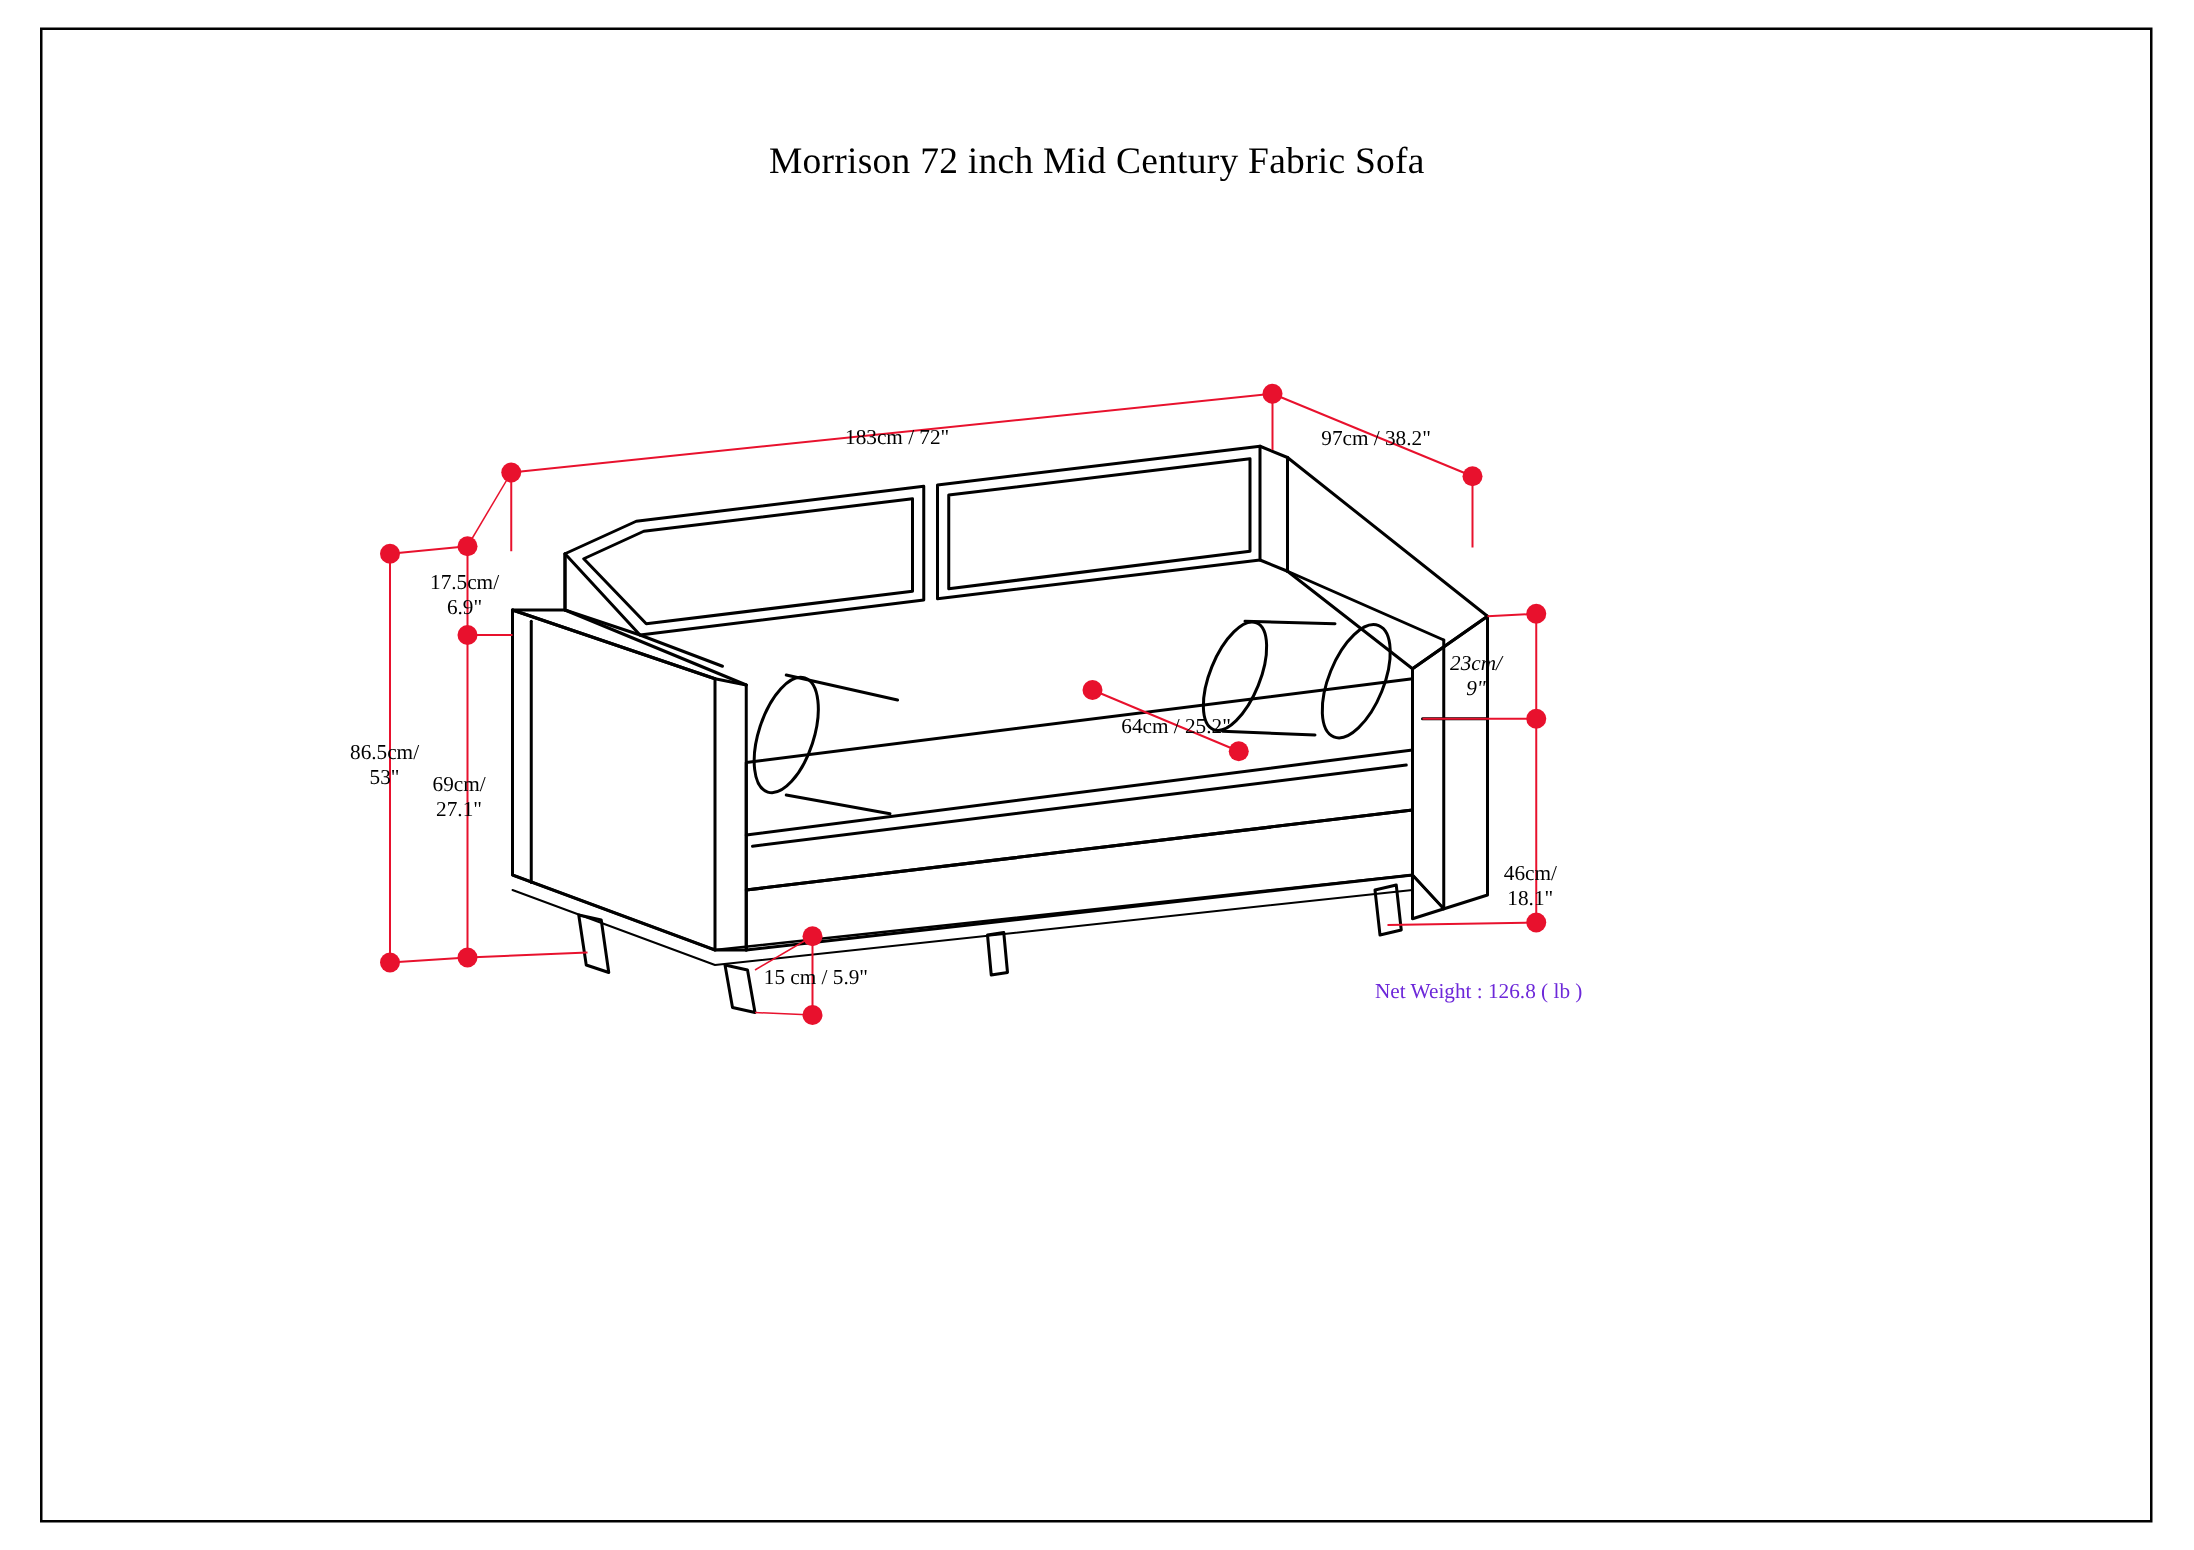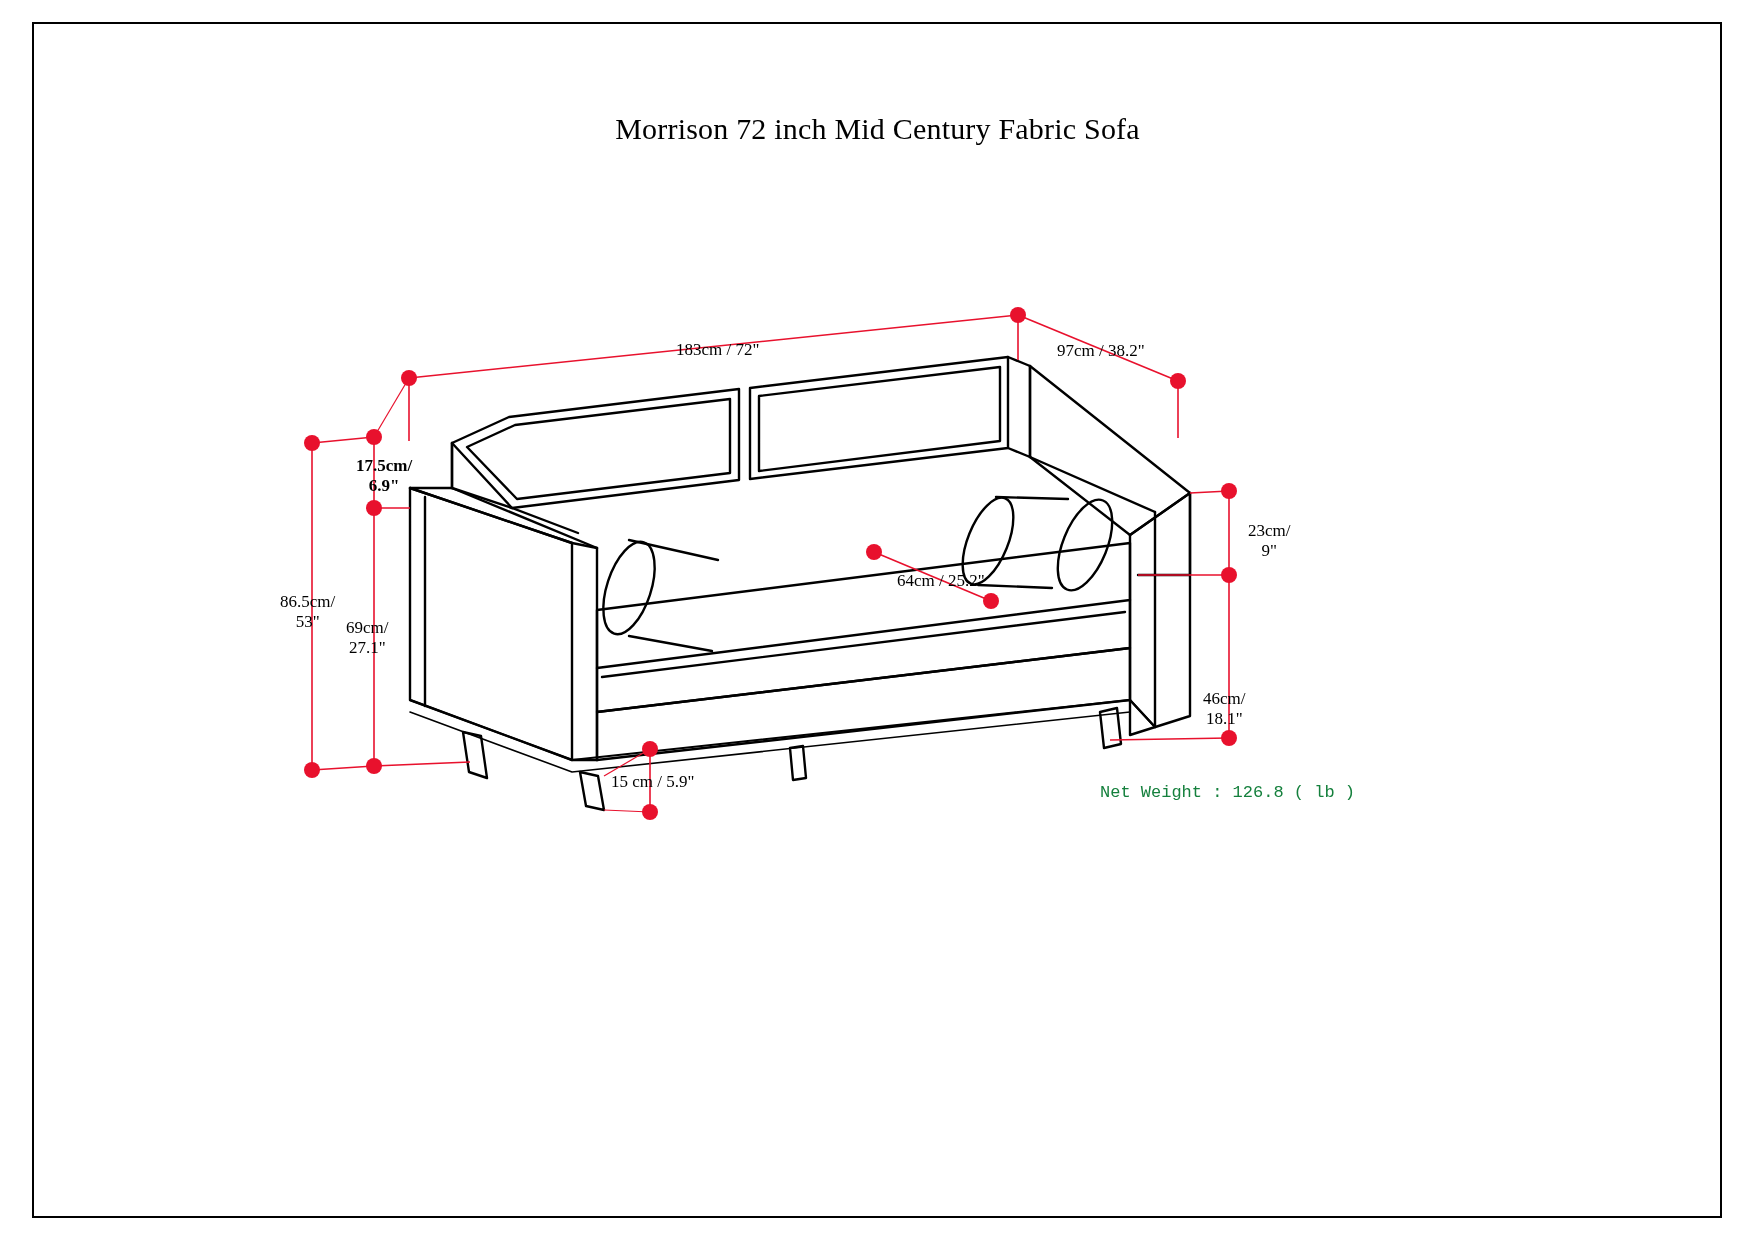--- a/index.html
+++ b/index.html
@@ -49,23 +49,23 @@
     font-size: 17px;
     line-height: 1.18;
     color: #000000;
     white-space: pre;
     text-align: center;
   }
   #netweight {
     position: absolute;
     left: 1100px;
     top: 783px;
-    font-family: Liberation Mono, monospace;
+    font-family: Liberation Serif, serif;
     font-size: 17px;
-    color: #15803d;
+    color: #6d28d9;
     white-space: pre;
   }
 </style>
 </head>
 <body>
 
 <div id="page">
 
   <div id="border-frame"></div>
 
@@ -182,28 +182,28 @@
       <circle cx="1229" cy="491" r="8"></circle>
       <circle cx="1229" cy="575" r="8"></circle>
       <circle cx="1229" cy="738" r="8"></circle>
       <circle cx="650" cy="749" r="8"></circle>
       <circle cx="650" cy="812" r="8"></circle>
     </g>
   </svg>
 
   <div class="dim-label" style="left:676px; top:340px;">183cm / 72"</div>
   <div class="dim-label" style="left:1057px; top:341px;">97cm / 38.2"</div>
-  <div class="dim-label" style="left:356px; top:456px;font-weight:bold;">17.5cm/
+  <div class="dim-label" style="left:344px; top:456px;">17.5cm/
 6.9"</div>
   <div class="dim-label" style="left:280px; top:592px;">86.5cm/
 53"</div>
   <div class="dim-label" style="left:346px; top:618px;">69cm/
 27.1"</div>
   <div class="dim-label" style="left:897px; top:571px;">64cm / 25.2"</div>
-  <div class="dim-label" style="left:1248px; top:521px;">23cm/
+  <div class="dim-label" style="left:1160px; top:521px;font-style:italic;">23cm/
 9"</div>
   <div class="dim-label" style="left:1203px; top:641px;margin-top:48px;">46cm/
 18.1"</div>
   <div class="dim-label" style="left:611px; top:772px;">15 cm / 5.9"</div>
 
   <div id="netweight">Net Weight : 126.8 ( lb )</div>
 
 </div>
 
 </body></html>

